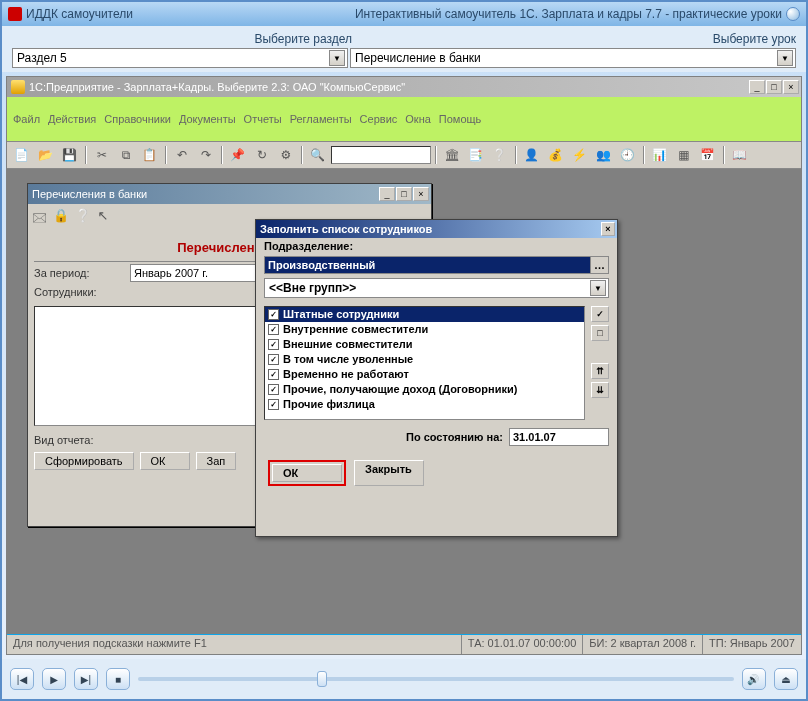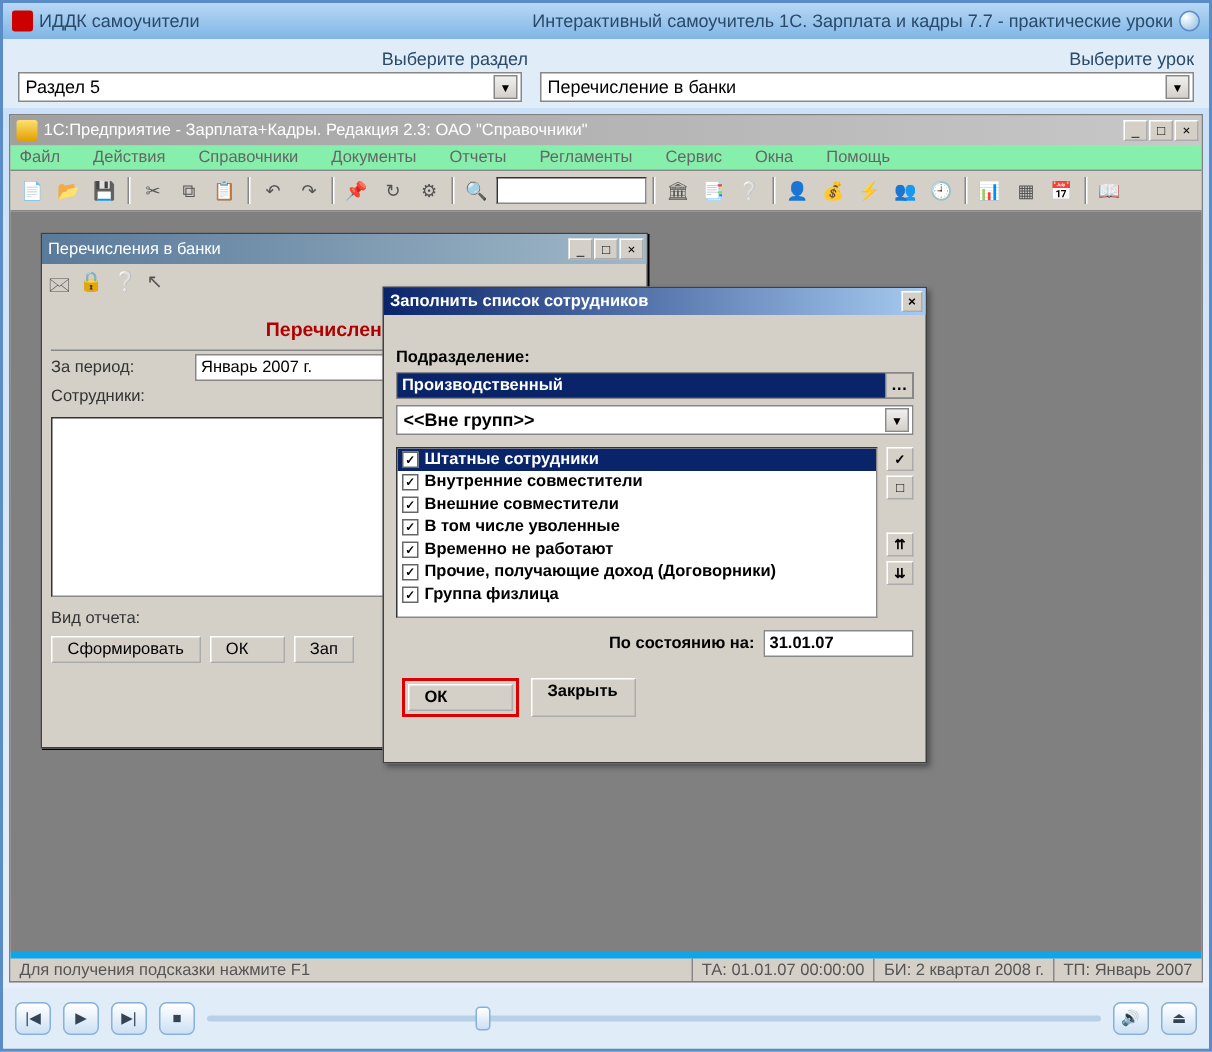--- a/index.html
+++ b/index.html
@@ -37,21 +37,21 @@
   .selector-row {
     display: flex;
     padding: 4px 10px 0 10px;
     gap: 0;
     background: #e0ecf8;
   }
   .selector-col1 { flex: 0 0 340px; }
   .selector-col2 { flex: 1; }
   .selector-label { text-align: right; color: #2a4a6a; font-size: 12px; padding: 2px 0; }
   .selector-label.right { text-align: right; }
-  .combo-row { display: flex; padding: 0 10px 4px 10px; gap: 12px; background: #e0ecf8; }
+  .combo-row { display: flex; padding: 0 10px 4px 10px; gap: 2px; background: #e0ecf8; }
   .dropdown {
     height: 20px;
     background: #fff;
     border: 1px solid #888;
     display: flex;
     align-items: center;
     justify-content: space-between;
     padding: 0 2px 0 4px;
     font-size: 12px;
   }
@@ -92,23 +92,23 @@
     width: 16px; height: 14px;
     background: #d4d0c8;
     border: 1px outset #fff;
     font-size: 9px;
     display: flex; align-items: center; justify-content: center;
     color: #000;
   }
   .inner-icon { width: 14px; height: 14px; background: linear-gradient(#ffe070,#e0a000); border-radius: 2px; }
   .menu-bar {
     display: flex;
-    gap: 22px;
-    padding: 2px 6px;
-    background: #86efac;
+    gap: 8px;
+    padding: 16px 6px;
+    background: #bef264;
     color: #666;
     font-size: 11px;
   }
   .toolbar {
     display: flex;
     gap: 2px;
     padding: 3px 4px;
     background: #d4d0c8;
     border-top: 1px solid #888;
     border-bottom: 1px solid #888;
@@ -182,21 +182,21 @@
   .dlg-title {
     height: 18px;
     background: linear-gradient(to right, #0a246a, #a6caf0);
     color: #fff;
     display: flex;
     align-items: center;
     justify-content: space-between;
     padding: 0 2px 0 4px;
   }
   .close-x { width: 14px; height: 14px; background: #d4d0c8; border: 1px outset #fff; font-size: 9px; display: flex; align-items:center; justify-content:center; color:#000; }
-  .dlg-body { padding: 22px 8px; display: flex; flex-direction: column; gap: 4px; flex: 1; }
+  .dlg-body { padding: 2px 8px; display: flex; flex-direction: column; gap: 4px; flex: 1; }
   .sel-input {
     height: 18px; border: 1px solid #888; background: #4c1d95;
     display: flex; align-items: stretch;
   }
   .sel-input .selected {
     flex: 1; background: #0a246a; color: #fff; padding: 0 3px;
     display: flex; align-items: center;
   }
   .sel-input .dots {
     width: 18px; border-left: 1px solid #888; background: #d4d0c8;
@@ -220,21 +220,21 @@
   .date-row {
     display: flex; justify-content: flex-end; gap: 6px; align-items: center; padding: 4px 0;
   }
   .date-input { width: 100px; height: 18px; border: 1px solid #888; background: #fff; padding: 0 3px; display:flex;align-items:center; }
   .dlg-btn-row { display: flex; gap: 8px; padding: 6px 0 6px 4px; }
   .ok-hl { border: 2px solid #d00; padding: 2px; }
 
   
   .status-bar {
     height: 20px;
-    border-top: 5px solid #0ea5e9;
+    border-top: 1px solid #0ea5e9;
     background: #d4d0c8;
     display: flex;
     font-size: 11px;
     color: #555;
   }
   .status-cell { border-right: 1px solid #888; padding: 2px 6px; }
 
   
   .player {
     height: 40px;
@@ -291,21 +291,21 @@
     <div class="dropdown" style="flex:1">
       <span>Перечисление в банки</span>
       <div class="drop-btn">▼</div>
     </div>
   </div>
 
   <div class="inner-window">
     <div class="inner-titlebar">
       <div class="left">
         <div class="inner-icon"></div>
-        <span>1С:Предприятие - Зарплата+Кадры. Редакция 2.3: ОАО "Справочники"</span>
+        <span>1С:Предприятие - Зарплата+Кадры. Выберите 2.3: ОАО "КомпьюСервис"</span>
       </div>
       <div class="win-btns">
         <div class="win-btn">_</div>
         <div class="win-btn">□</div>
         <div class="win-btn">×</div>
       </div>
     </div>
     <div class="menu-bar">
       <span>Файл</span>
       <span>Действия</span>
@@ -429,21 +429,21 @@
               <div class="chk-row">
                   <div class="chk">✓</div>
                   <span>Временно не работают</span>
                 </div>
               <div class="chk-row">
                   <div class="chk">✓</div>
                   <span>Прочие, получающие доход (Договорники)</span>
                 </div>
               <div class="chk-row">
                   <div class="chk">✓</div>
-                  <span>Группа физлица</span>
+                  <span>Прочие физлица</span>
                 </div>
             </div>
             <div class="side-btn-col">
               <div class="side-btn">✓</div>
               <div class="side-btn">□</div>
               <div style="height:16px"></div>
               <div class="side-btn">⇈</div>
               <div class="side-btn">⇊</div>
             </div>
           </div>

